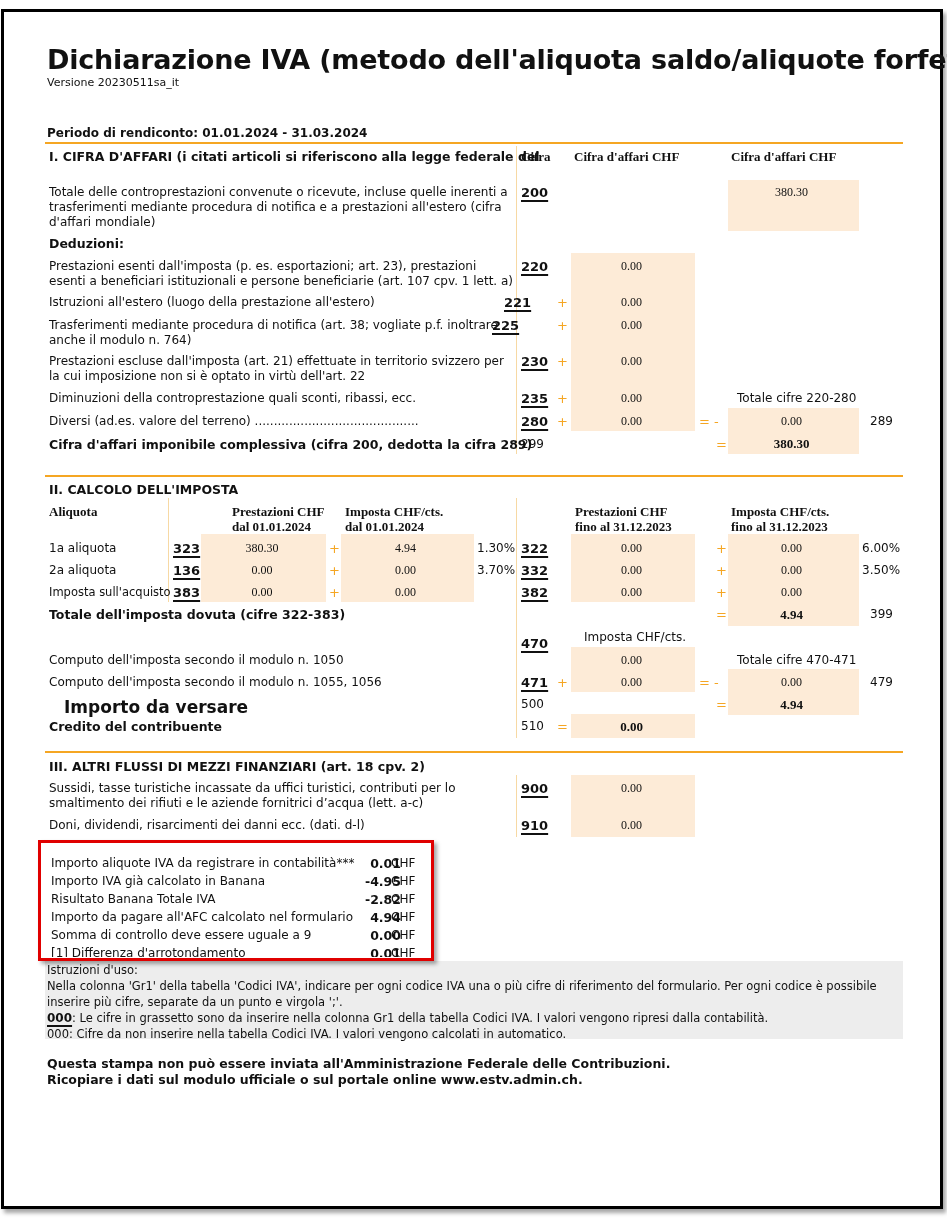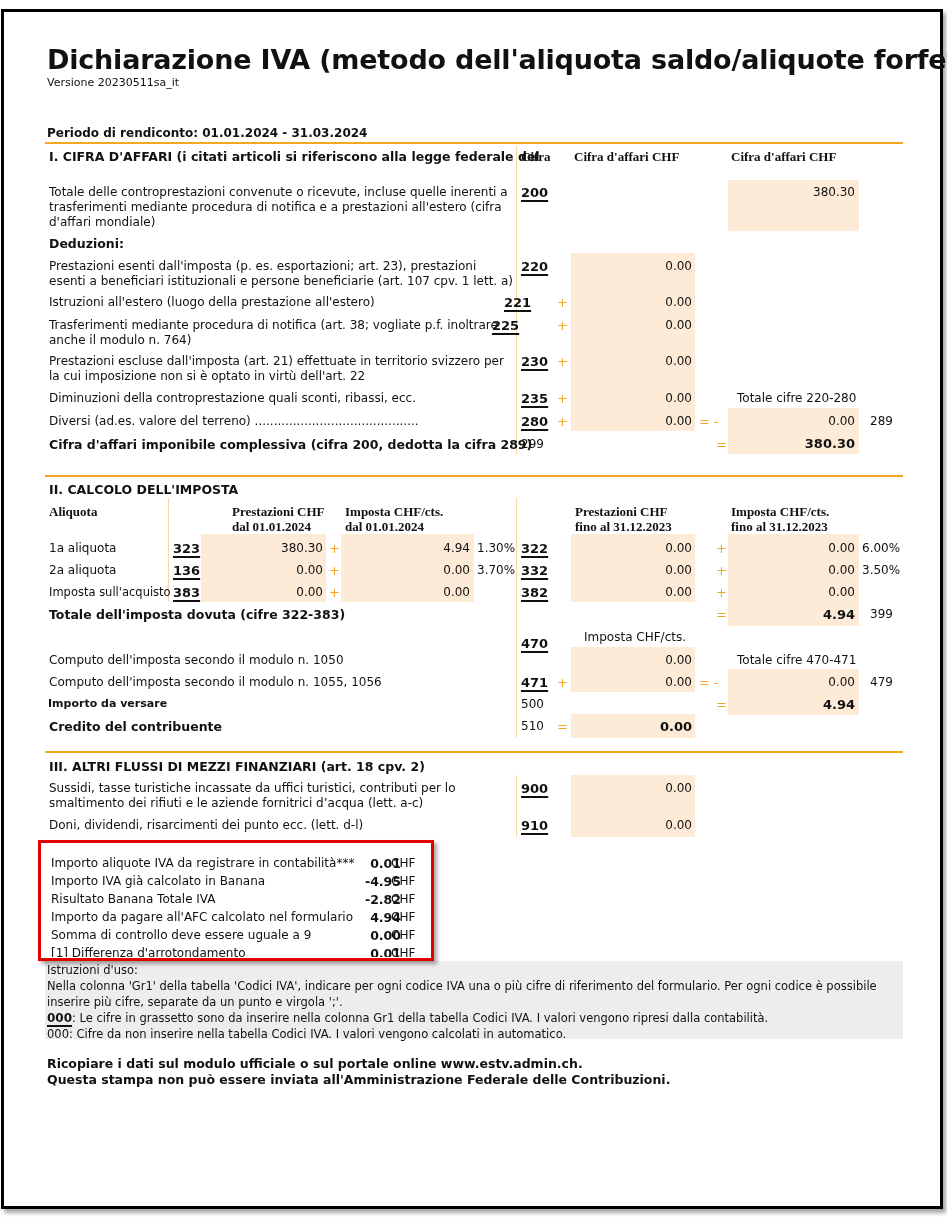--- a/index.html
+++ b/index.html
@@ -13,21 +13,21 @@
   .version { left: 47px; top: 76px; font-size: 11px; }
   .period { left: 47px; top: 126px; font-size: 12px; font-weight: bold; }
   .hr { position: absolute; left: 45px; width: 858px; height: 2px; background: #f5a623; }
   .vline { position: absolute; width: 1px; background: #f7d9a4; }
   .sec-title { font-weight: bold; font-size: 12.5px; }
   .lbl { font-size: 12px; line-height: 15px; white-space: normal; }
   .bold { font-weight: bold; }
   .code { font-weight: bold; text-decoration: underline; text-decoration-thickness: 2px; text-underline-offset: 3px; font-size: 13px; }
   .code-plain { font-size: 12px; }
   .cell { position: absolute; background: #fdebd7; }
-  .val { position: absolute; text-align: right; font-size: 12px; }
+  .val { position: absolute; text-align: center; font-size: 12px; font-family: Liberation Serif, serif; }
   .op { position: absolute; color: #f5a623; font-size: 13px; }
   .hdr { font-weight: bold; font-size: 13px; line-height: 15px; font-family: Liberation Serif, serif; }
   .redbox { position: absolute; left: 38px; top: 840px; width: 390px; height: 115px;
             border: 3px solid #e00000; background: #fff; box-shadow: 3px 3px 4px rgba(0,0,0,0.35); z-index: 2; }
   .rb-row { position: absolute; left: 10px; font-size: 12px; white-space: nowrap; }
   .rb-val { position: absolute; right: 30px; font-weight: bold; font-size: 12.5px; text-align: right; }
   .rb-cur { position: absolute; left: 350px; font-size: 12px; }
   .instr { position: absolute; left: 45px; top: 961px; width: 858px; height: 78px; background: #ededed; font-size: 11.5px; line-height: 16px; }
   .instr div { padding-left: 2px; white-space: nowrap; }
   .footer { left: 47px; top: 1056px; font-size: 12.5px; font-weight: bold; line-height: 16px; }
@@ -177,42 +177,42 @@
 
 <div class="abs" style="left:49px; top:675px">Computo dell'imposta secondo il modulo n. 1055, 1056</div>
 <div class="abs code" style="left:521px; top:675px">471</div>
 <div class="op" style="left:557px; top:675px">+</div>
 <div class="val" style="left:571px; top:675px; width:121px">0.00</div>
 <div class="op" style="left:699px; top:675px">= -</div>
 <div class="cell" style="left:728px; top:669px; width:131px; height:46px"></div>
 <div class="val" style="left:728px; top:675px; width:127px">0.00</div>
 <div class="abs" style="left:870px; top:675px">479</div>
 
-<div class="abs bold" style="left:48px; top:697px; font-size:11px">Importo da versare</div>
+<div class="abs bold" style="left:64px; top:697px; font-size:17px">Importo da versare</div>
 <div class="abs code-plain" style="left:521px; top:697px">500</div>
 <div class="op" style="left:716px; top:697px">=</div>
 <div class="val bold" style="left:728px; top:697px; width:127px; font-size:13px">4.94</div>
 
 <div class="abs bold" style="left:49px; top:719px; font-size:12.5px">Credito del contribuente</div>
 <div class="abs code-plain" style="left:521px; top:719px">510</div>
 <div class="op" style="left:557px; top:719px">=</div>
 <div class="cell" style="left:571px; top:714px; width:124px; height:24px"></div>
 <div class="val bold" style="left:571px; top:719px; width:121px; font-size:13px">0.00</div>
 
 <div class="hr" style="top:751px"></div>
 
 <div class="abs sec-title" style="left:49px; top:759px">III. ALTRI FLUSSI DI MEZZI FINANZIARI (art. 18 cpv. 2)</div>
 <div class="vline" style="left:516px; top:775px; height:62px"></div>
 <div class="cell" style="left:571px; top:775px; width:124px; height:62px"></div>
 
 <div class="abs lbl" style="left:49px; top:781px; width:465px">Sussidi, tasse turistiche incassate da uffici turistici, contributi per lo smaltimento dei rifiuti e le aziende fornitrici d’acqua (lett. a-c)</div>
 <div class="abs code" style="left:521px; top:781px">900</div>
 <div class="val" style="left:571px; top:781px; width:121px">0.00</div>
 
-<div class="abs lbl" style="left:49px; top:818px">Doni, dividendi, risarcimenti dei punto ecc. (lett. d-l)</div>
+<div class="abs lbl" style="left:49px; top:818px">Doni, dividendi, risarcimenti dei danni ecc. (dati. d-l)</div>
 <div class="abs code" style="left:521px; top:818px">910</div>
 <div class="val" style="left:571px; top:818px; width:121px">0.00</div>
 
 <div class="instr">
   <div style="padding-top:1px">Istruzioni d'uso:</div>
   <div>Nella colonna 'Gr1' della tabella 'Codici IVA', indicare per ogni codice IVA una o più cifre di riferimento del formulario. Per ogni codice è possibile</div>
   <div>inserire più cifre, separate da un punto e virgola ';'.</div>
   <div><span class="code" style="font-size:12px">000</span><span>: Le cifre in grassetto sono da inserire nella colonna Gr1 della tabella Codici IVA. I valori vengono ripresi dalla contabilità.</span></div>
   <div><span>000</span><span>: Cifre da non inserire nella tabella Codici IVA. I valori vengono calcolati in automatico.</span></div>
 </div>
@@ -237,15 +237,15 @@
   <div class="rb-row" style="top:85px"><span>Somma di controllo deve essere uguale a 9</span></div>
   <div class="rb-val" style="top:85px">0.00</div>
   <div class="rb-cur" style="top:85px">CHF</div>
 
   <div class="rb-row" style="top:103px; height:11px; overflow:hidden"><span>[1] Differenza d'arrotondamento</span></div>
   <div class="rb-val" style="top:103px; height:11px; overflow:hidden">0.01</div>
   <div class="rb-cur" style="top:103px; height:11px; overflow:hidden">CHF</div>
 </div>
 
 <div class="abs footer">
+  <div>Questa stampa non può essere inviata all'Amministrazione Federale delle Contribuzioni.</div>
   <div>Ricopiare i dati sul modulo ufficiale o sul portale online www.estv.admin.ch.</div>
-  <div>Questa stampa non può essere inviata all'Amministrazione Federale delle Contribuzioni.</div>
 </div>
 
 </body></html>

